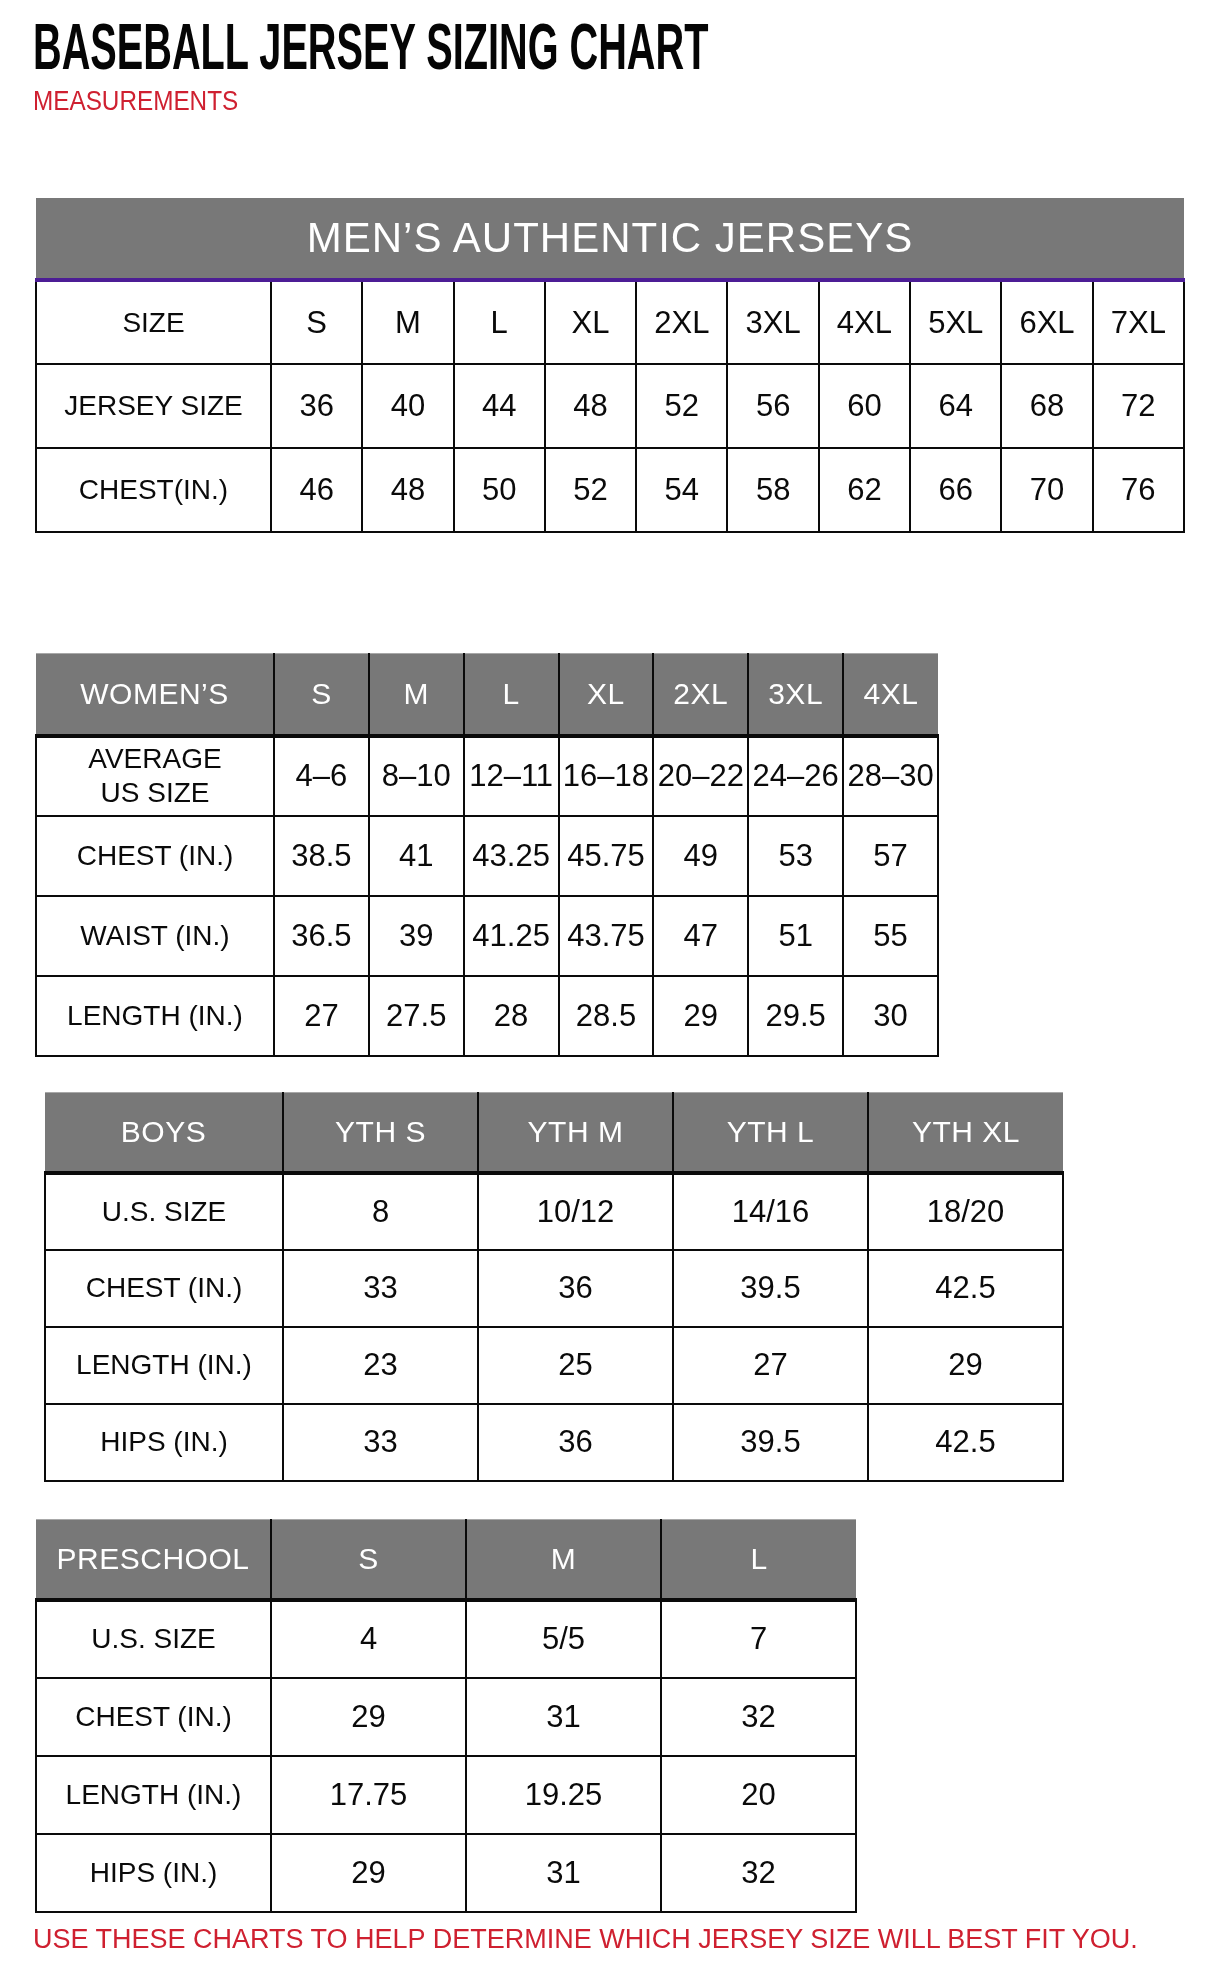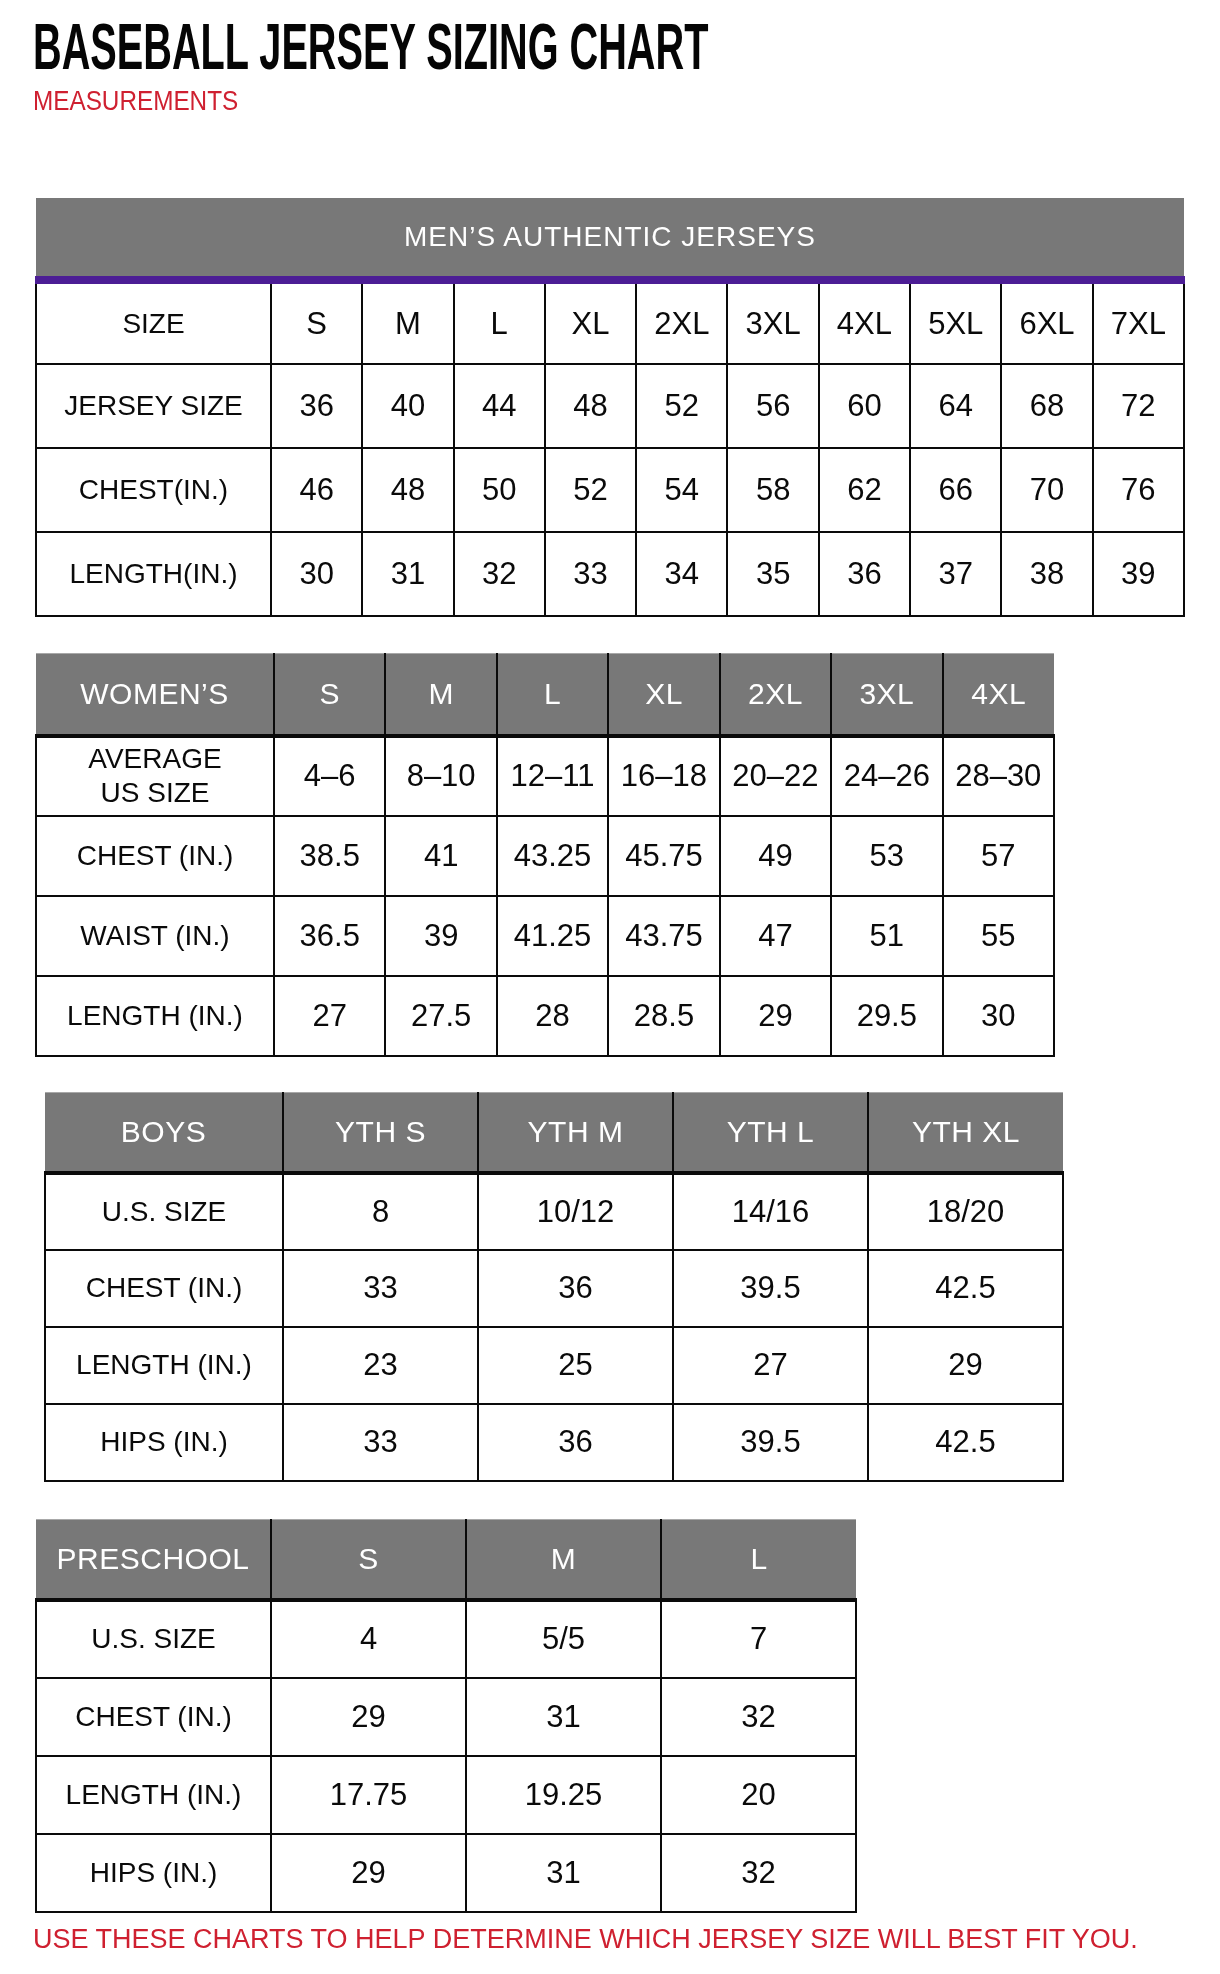--- a/index.html
+++ b/index.html
@@ -29,29 +29,29 @@
   }
   .tbl td.label{font-size:28px;line-height:1.2;white-space:pre-line;}
   .tbl th{
     background:#787878;color:#ffffff;font-weight:normal;font-size:30px;
     border:2px solid #0a0a0a;border-top:1px solid #a8a8a8;border-bottom:4px solid #0a0a0a;
     padding:0;text-align:center;vertical-align:middle;letter-spacing:0.5px;
   }
   .tbl th.first{border-left:none;}
   .tbl th.last{border-right:none;}
   .tbl th.merged{
-    border-left:none;border-right:none;border-top:none;border-bottom:8px solid #4c1d95;
-    font-size:28px;letter-spacing:1px;
+    border-left:none;border-right:none;border-top:none;border-bottom:4px solid #4c1d95;
+    font-size:42px;letter-spacing:1px;
   }
 
   .mens{top:198px;width:1150px;}
   .mens thead tr{height:82px;}
   .mens tbody tr{height:84px;}
 
-  .womens{top:653px;width:1020px;}
+  .womens{top:653px;width:904px;}
   .womens thead tr{height:82px;}
   .womens tbody tr{height:80px;}
 
   .boys{top:1092px;width:1020px;margin-left:9px;}
   .boys thead tr{height:80px;}
   .boys tbody tr{height:77px;}
 
   .preschool{top:1519px;width:822px;padding-left:11px;}
   .preschool thead tr{height:80px;}
   .preschool tbody tr{height:78px;}
@@ -108,33 +108,20 @@
       <td>48</td>
       <td>50</td>
       <td>52</td>
       <td>54</td>
       <td>58</td>
       <td>62</td>
       <td>66</td>
       <td>70</td>
       <td>76</td>
     </tr>
-    <tr>
-      <td class="label">LENGTH(IN.)</td>
-      <td>30</td>
-      <td>31</td>
-      <td>32</td>
-      <td>33</td>
-      <td>34</td>
-      <td>35</td>
-      <td>36</td>
-      <td>37</td>
-      <td>38</td>
-      <td>39</td>
-    </tr>
   </tbody>
 </table>
 
 <table class="tbl womens">
   <colgroup>
       <col style="width:238px">
       <col span="7">
     </colgroup>
   <thead>
     <tr>

